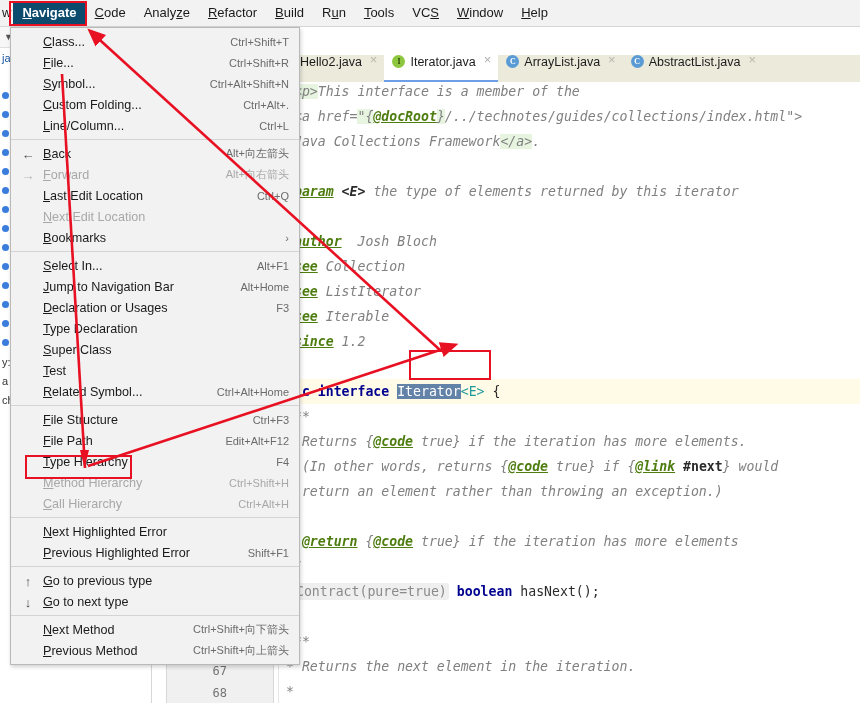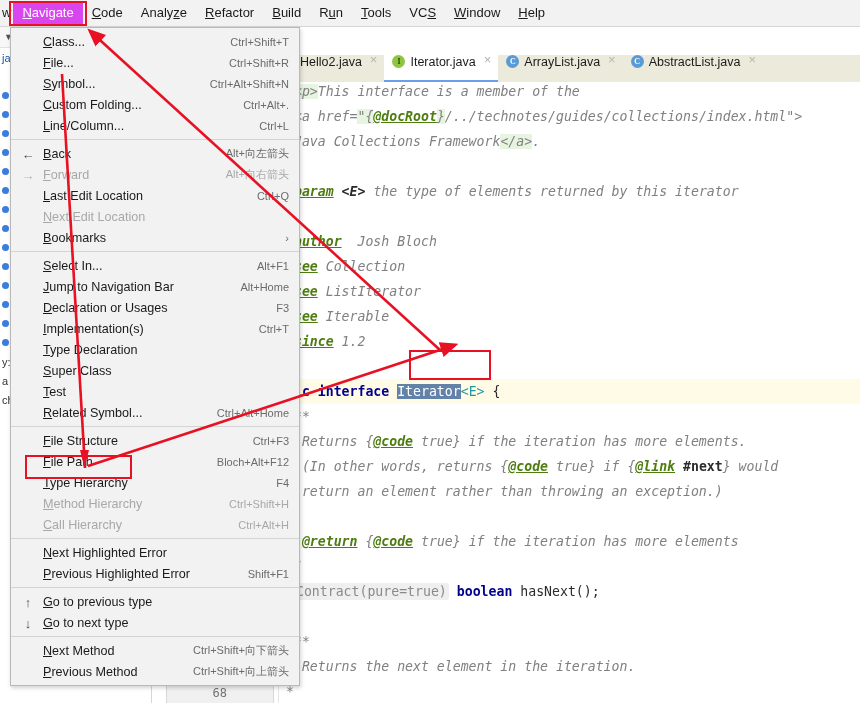--- a/index.html
+++ b/index.html
@@ -25,22 +25,23 @@
     display: flex; align-items: center;
     font-size: 13px; color: #1a1a1a;
   }
   .menubar .mi {
     padding: 4px 9px 5px 9px;
     white-space: nowrap;
     line-height: 16px;
   }
   .menubar .mi.clipped { padding-left: 2px; padding-right: 2px; color:#1a1a1a; }
   .menubar .mi.active {
-    background: #d946ef;
+    background: #0c4a6e;
     color: #ffffff;
+    font-weight: bold;
   }
   .menubar .mi u { text-decoration: underline; }
 
   
   .proj-strip {
     position: absolute; left: 0; top: 27px;
     width: 152px; height: 676px;
     background: #ffffff;
     border-right: 1px solid #d6d6d6;
     overflow: hidden;
@@ -394,44 +395,40 @@
       </div>
       <div class="mrow">
         <span class="lbl"><u>J</u>ump to Navigation Bar</span>
         <span class="acc">Alt+Home</span>
       </div>
       <div class="mrow">
         <span class="lbl"><u>D</u>eclaration or Usages</span>
         <span class="acc">F3</span>
       </div>
       <div class="mrow">
-        <span class="lbl"><u>I</u>mplementation(s)</span>
-        <span class="acc">Ctrl+T</span>
-      </div>
-      <div class="mrow">
         <span class="lbl"><u>T</u>ype Declaration</span>
       </div>
       <div class="mrow">
         <span class="lbl"><u>S</u>uper Class</span>
       </div>
       <div class="mrow">
         <span class="lbl"><u>T</u>est</span>
       </div>
       <div class="mrow">
         <span class="lbl"><u>R</u>elated Symbol...</span>
         <span class="acc">Ctrl+Alt+Home</span>
       </div>
       <div class="msep"></div>
       <div class="mrow">
         <span class="lbl"><u>F</u>ile Structure</span>
         <span class="acc">Ctrl+F3</span>
       </div>
       <div class="mrow">
         <span class="lbl"><u>F</u>ile Path</span>
-        <span class="acc">Bloch+Alt+F12</span>
+        <span class="acc">Edit+Alt+F12</span>
       </div>
       <div class="mrow">
         <span class="lbl"><u>T</u>ype Hierarchy</span>
         <span class="acc">F4</span>
       </div>
       <div class="mrow disabled">
         <span class="lbl"><u>M</u>ethod Hierarchy</span>
         <span class="acc">Ctrl+Shift+H</span>
       </div>
       <div class="mrow disabled">

